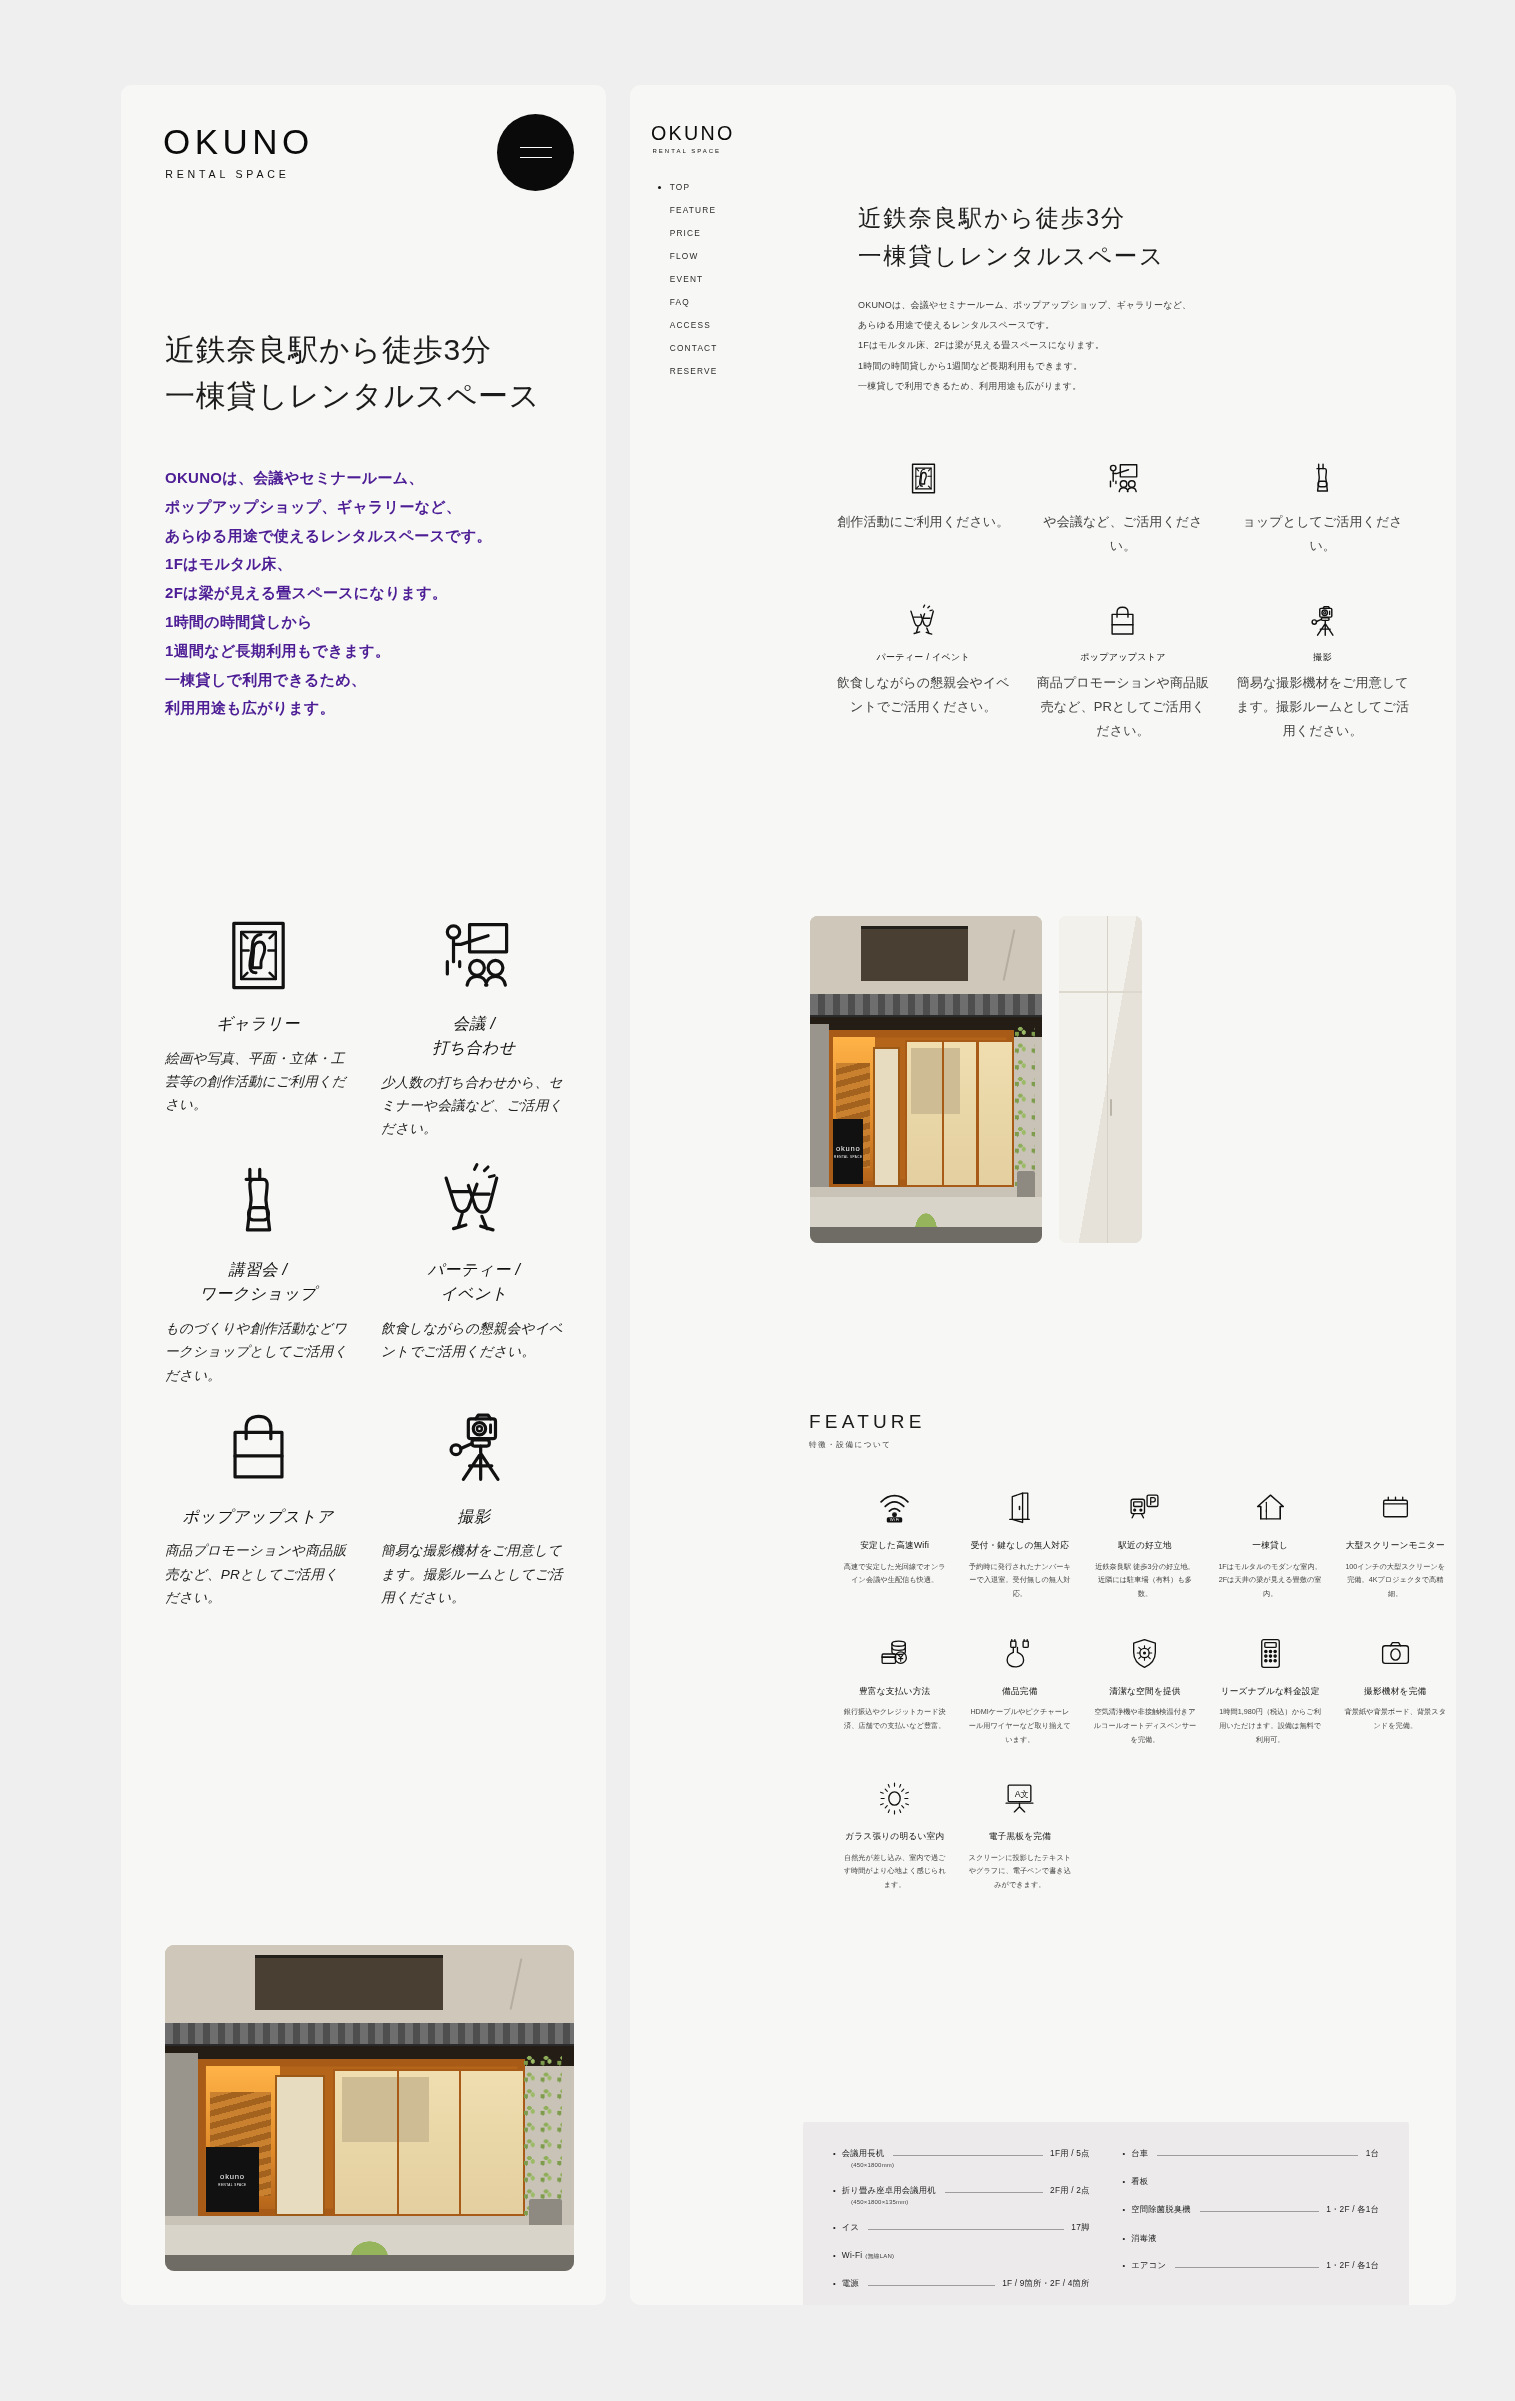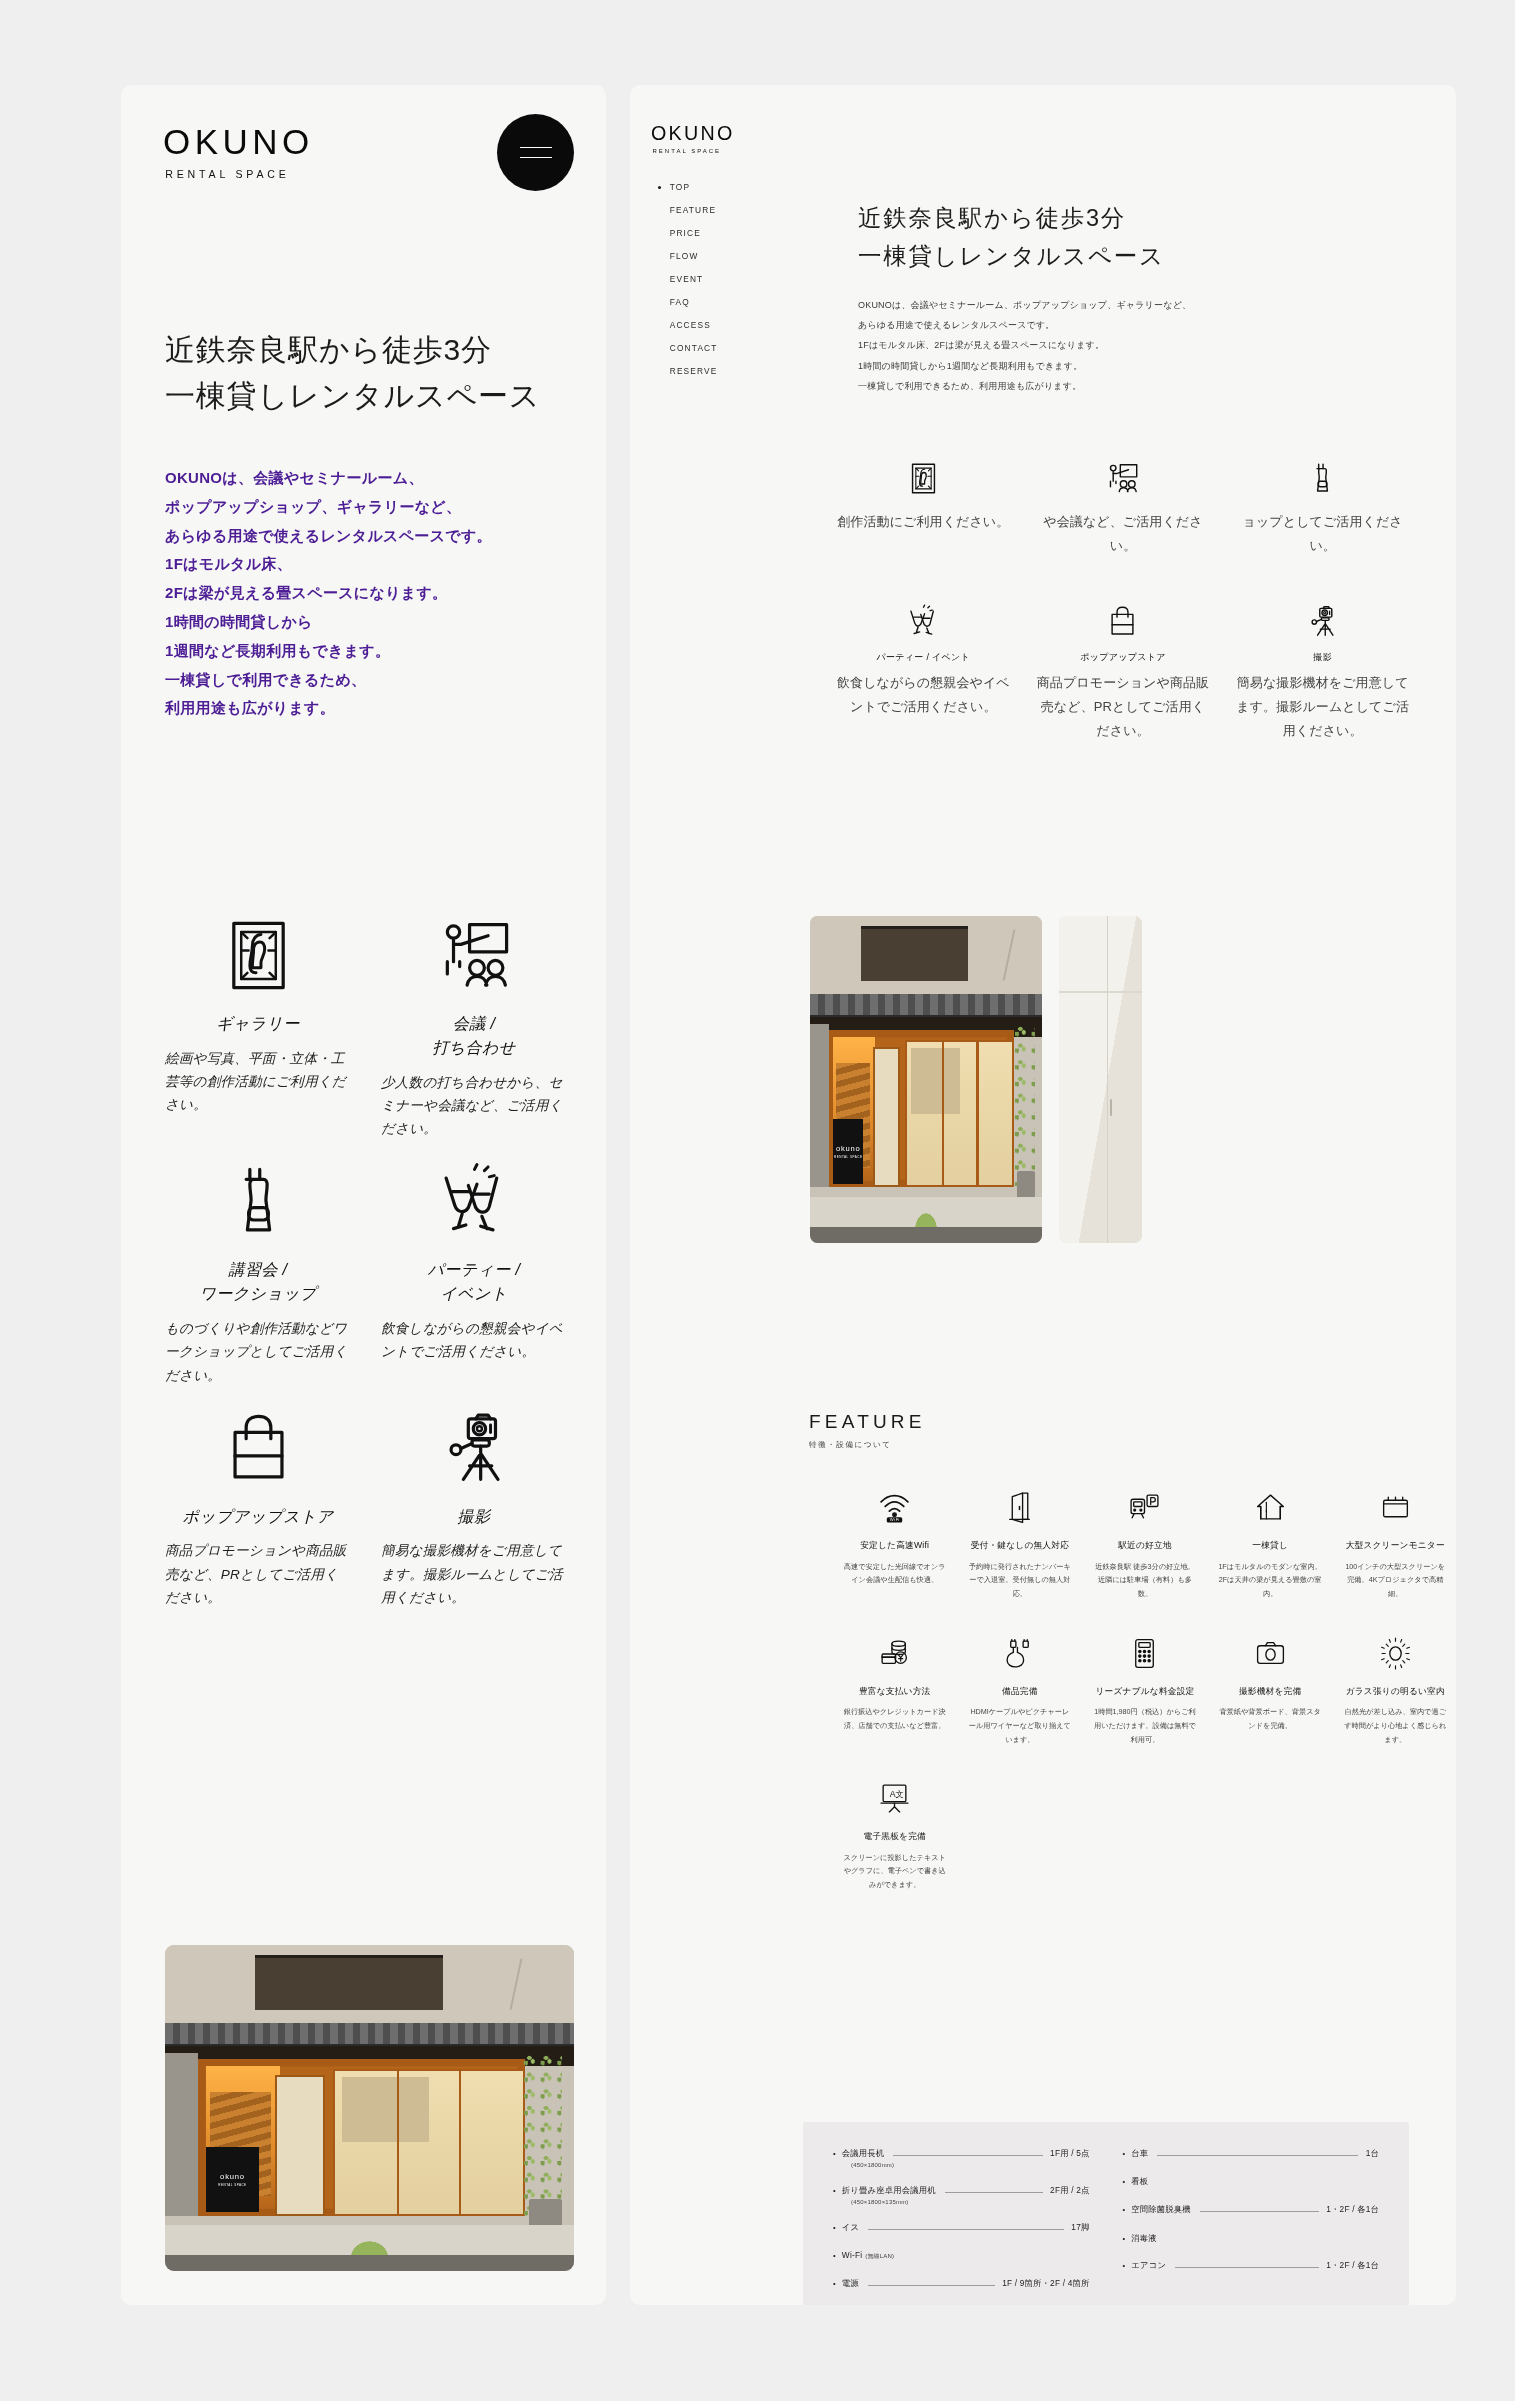--- a/index.html
+++ b/index.html
@@ -635,20 +635,32 @@
     <path d="M41 8V5M47 8V5"></path>
     <path d="M20 20v10c-8 3-12 9-12 15 0 8 7 13 16 13s16-5 16-13c0-6-4-12-12-15V20"></path>
             </svg>
           </div>
     <div class="ttl">備品完備</div>
     <div class="dsc">HDMIケーブルやピクチャーレール用ワイヤーなど取り揃えています。</div>
   </div>
   <div class="ft-card">
     <div class="ico">
             <svg width="33" height="33" viewBox="0 0 64 64" fill="none" stroke="#111" stroke-width="2.6" stroke-linecap="round" stroke-linejoin="round">
+    <path d="M32 5l21 7v18c0 14-10 24-21 29-11-5-21-15-21-29V12z"></path>
+    <circle cx="32" cy="31" r="9"></circle>
+    <path d="M32 22v-5M32 40v5M23 31h-5M41 31h5M25 24l-4-4M39 24l4-4M25 38l-4 4M39 38l4 4" stroke-width="2.2"></path>
+    <circle cx="32" cy="31" r="3" fill="#111" stroke="none"></circle>
+            </svg>
+          </div>
+    <div class="ttl">清潔な空間を提供</div>
+    <div class="dsc">空気清浄機や非接触検温付きアルコールオートディスペンサーを完備。</div>
+  </div>
+  <div class="ft-card">
+    <div class="ico">
+            <svg width="33" height="33" viewBox="0 0 64 64" fill="none" stroke="#111" stroke-width="2.6" stroke-linecap="round" stroke-linejoin="round">
     <rect x="15" y="5" width="34" height="54" rx="4"></rect>
     <rect x="21" y="11" width="22" height="9" rx="1.4"></rect>
     <circle cx="23" cy="28" r="2.2" fill="#111"></circle>
               <circle cx="32" cy="28" r="2.2" fill="#111"></circle>
               <circle cx="41" cy="28" r="2.2" fill="#111"></circle>
     <circle cx="23" cy="37" r="2.2" fill="#111"></circle>
               <circle cx="32" cy="37" r="2.2" fill="#111"></circle>
               <circle cx="41" cy="37" r="2.2" fill="#111"></circle>
     <circle cx="23" cy="46" r="2.2" fill="#111"></circle>
               <circle cx="32" cy="46" r="2.2" fill="#111"></circle>

